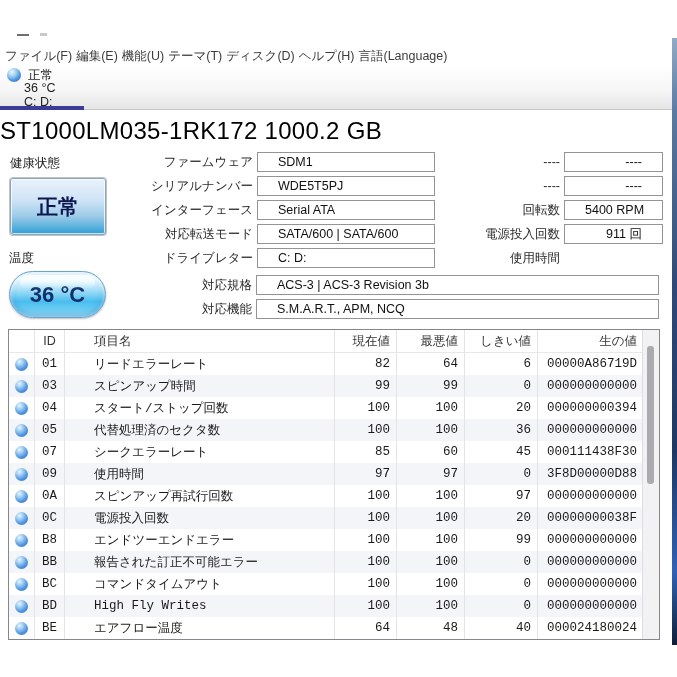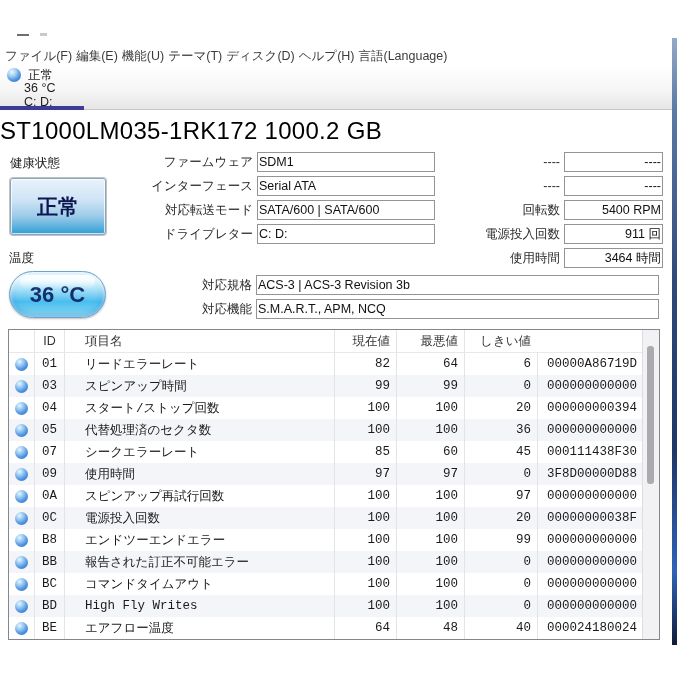--- a/index.html
+++ b/index.html
@@ -52,35 +52,35 @@
   
   .fields { position:absolute; }
   .f-mid { left:0; top:152px; }
   .f-right { left:440px; top:152px; }
   .f-wide { left:0; top:275px; }
   .f-row { display:flex; height:20px; margin-bottom:4px; align-items:center; }
   .f-label { font-size:12.5px; color:#2a2a2a; text-align:right; white-space:nowrap; }
   .f-mid .f-label { width:253px; }
   .f-right .f-label { width:120px; }
   .f-wide .f-label { width:252px;padding-left:40px; }
-  .f-box { height:20px; border:1px solid #949494; background:#fff; font-size:12.5px; color:#111; line-height:18px; padding:0 1px; margin-left:4px; white-space:nowrap; overflow:hidden; }
+  .f-box { height:20px; border:1px solid #949494; background:#fff; font-size:12.5px; color:#111; line-height:18px; padding:0 20px; margin-left:4px; white-space:nowrap; overflow:hidden; }
   .f-mid .f-box { width:178px; }
   .f-right .f-box { width:99px; text-align:right; }
   .f-wide .f-box { width:403px; }
 
   
   .smart { position:absolute; left:8px; top:329px; width:652px; height:311px; border:1px solid #85858c; background:#fff; }
   .t-grid { display:grid; grid-template-columns:25px 30px 270px 62px 68px 73px 106px; align-items:center; }
   .t-head { height:23px; font-size:12.5px; color:#333; border-bottom:1px solid #e8e8ea; }
   .t-row { height:22px; font-size:12.5px; color:#1a1a1a;font-family:Liberation Mono, monospace; }
   .rows > div:nth-of-type(even) { background:#f4f5f8; }
   .cell { height:100%; display:flex; align-items:center; overflow:hidden; white-space:nowrap; }
   .c-orb { justify-content:center; }
   .c-id { justify-content:center; border-left:1px solid #e4e4e8; }
-  .c-name { padding-left:20px; border-left:1px solid #e4e4e8; }
+  .c-name { padding-left:29px; border-left:1px solid #e4e4e8; }
   .c-num { justify-content:flex-end; padding-right:6px; border-left:1px solid #e4e4e8; }
   .c-raw { justify-content:flex-end; padding-right:6px; border-left:1px solid #e4e4e8; }
   .row-orb { width:13px; height:13px; border-radius:50%;
     background:radial-gradient(circle at 35% 28%, #e8f6ff 0%, #9fcdf2 28%, var(--status-orb,#4f94e0) 62%, #2d62c0 100%); }
   .scrollbar { position:absolute; right:0; top:0; bottom:0; width:17px; background:#f2f2f4; border-left:1px solid #dddde2; }
   .scroll-thumb { position:absolute; right:5px; top:16px; width:7px; height:138px; border-radius:3px; background:#ababaf; cursor:pointer; }
 
   
   .edge-strip { position:absolute; left:672px; top:38px; width:5px; height:607px;
     background:linear-gradient(180deg,#93a9c6 0%, #5c7aa6 12%, #31497a 40%, #1e3767 68%, #2f62b8 88%, #101d38 100%); }
@@ -128,20 +128,24 @@
   <div class="side-label temp-label">温度</div>
   <div class="temp-pill">36 °C</div>
 
   <div class="fields f-mid">
 
       <div class="f-row">
         <span class="f-label">ファームウェア</span>
         <span class="f-box">SDM1</span>
       </div>
 
+      <div class="f-row">
+        <span class="f-label">シリアルナンバー</span>
+        <span class="f-box">WDE5T5PJ</span>
+      </div>
 
       <div class="f-row">
         <span class="f-label">インターフェース</span>
         <span class="f-box">Serial ATA</span>
       </div>
 
       <div class="f-row">
         <span class="f-label">対応転送モード</span>
         <span class="f-box">SATA/600 | SATA/600</span>
       </div>
@@ -169,21 +173,20 @@
         <span class="f-box">5400 RPM</span>
       </div>
 
       <div class="f-row">
         <span class="f-label">電源投入回数</span>
         <span class="f-box">911 回</span>
       </div>
 
       <div class="f-row">
         <span class="f-label">使用時間</span>
-        <span class="f-box">3464 時間</span>
       </div>
     </div>
 
   <div class="fields f-wide">
 
       <div class="f-row">
         <span class="f-label">対応規格</span>
         <span class="f-box">ACS-3 | ACS-3 Revision 3b</span>
       </div>
 
@@ -194,20 +197,21 @@
     </div>
 
   <div class="smart">
     <div class="t-grid t-head">
       <span class="cell c-orb"></span>
       <span class="cell c-id">ID</span>
       <span class="cell c-name">項目名</span>
       <span class="cell c-num">現在値</span>
       <span class="cell c-num">最悪値</span>
       <span class="cell c-num">しきい値</span>
+      <span class="cell c-raw">生の値</span>
     </div>
     <div class="rows">
 
         <div class="t-grid t-row">
           <span class="cell c-orb">
             <span class="row-orb"></span>
           </span>
           <span class="cell c-id">01</span>
           <span class="cell c-name">リードエラーレート</span>
           <span class="cell c-num">82</span>

